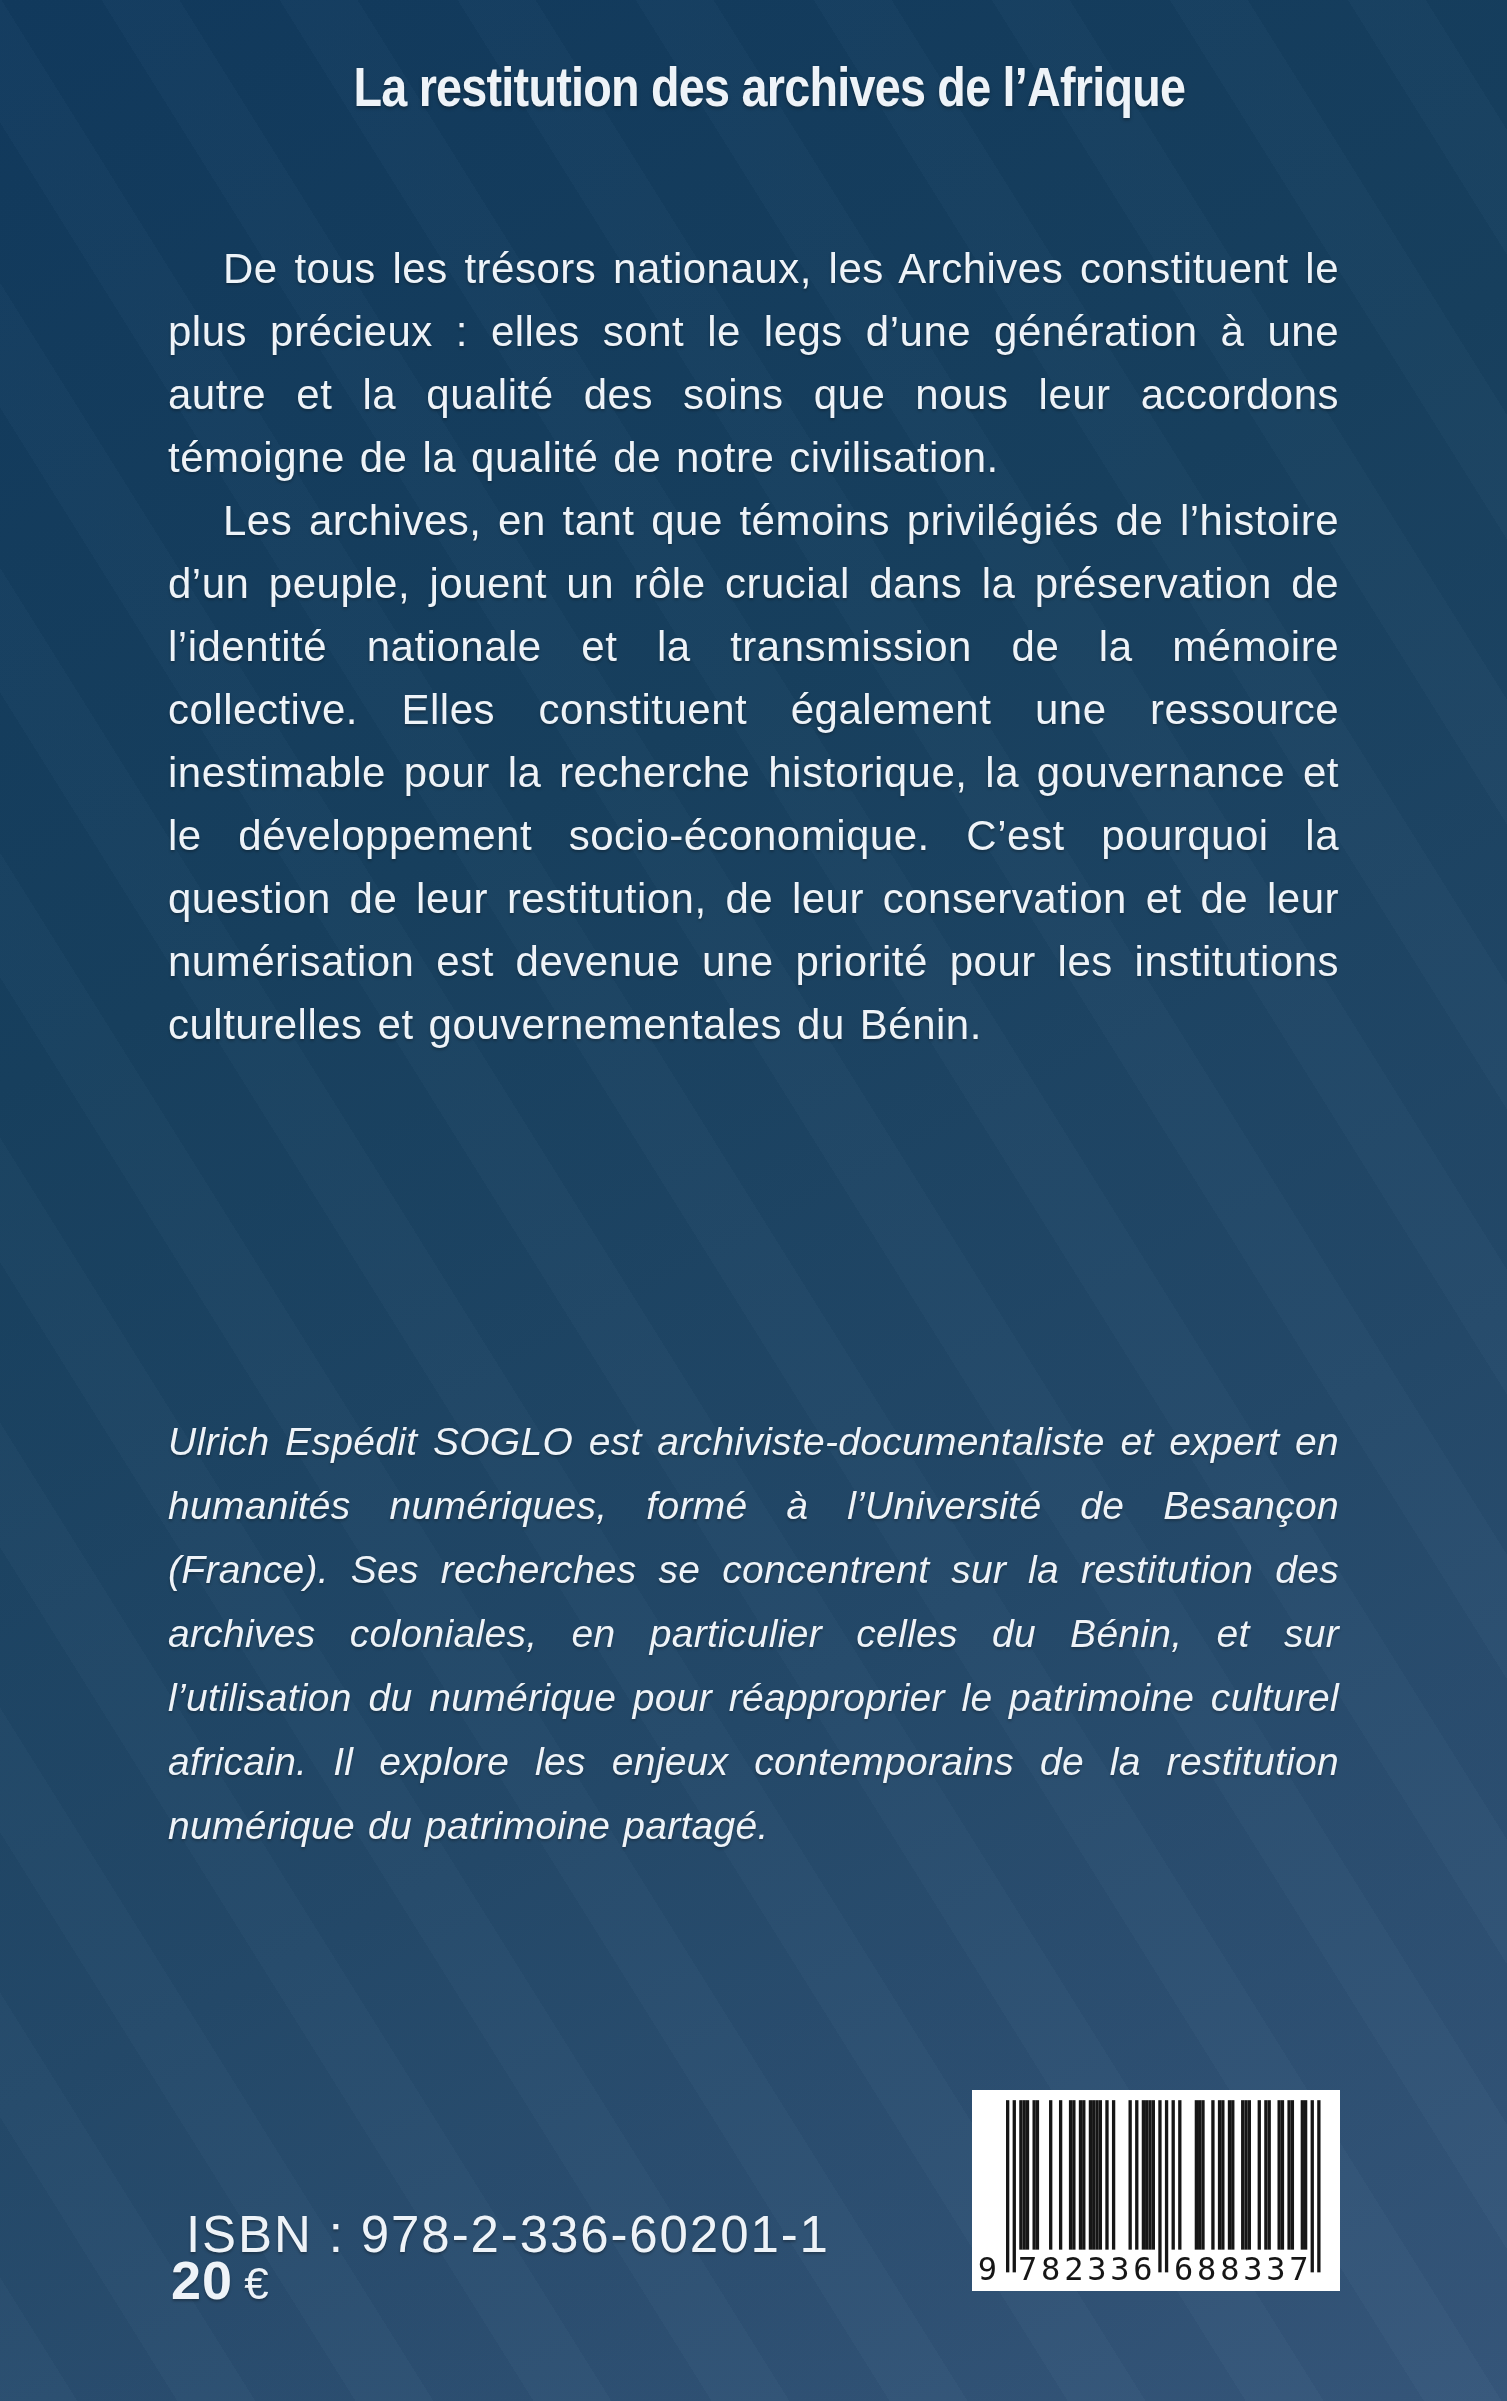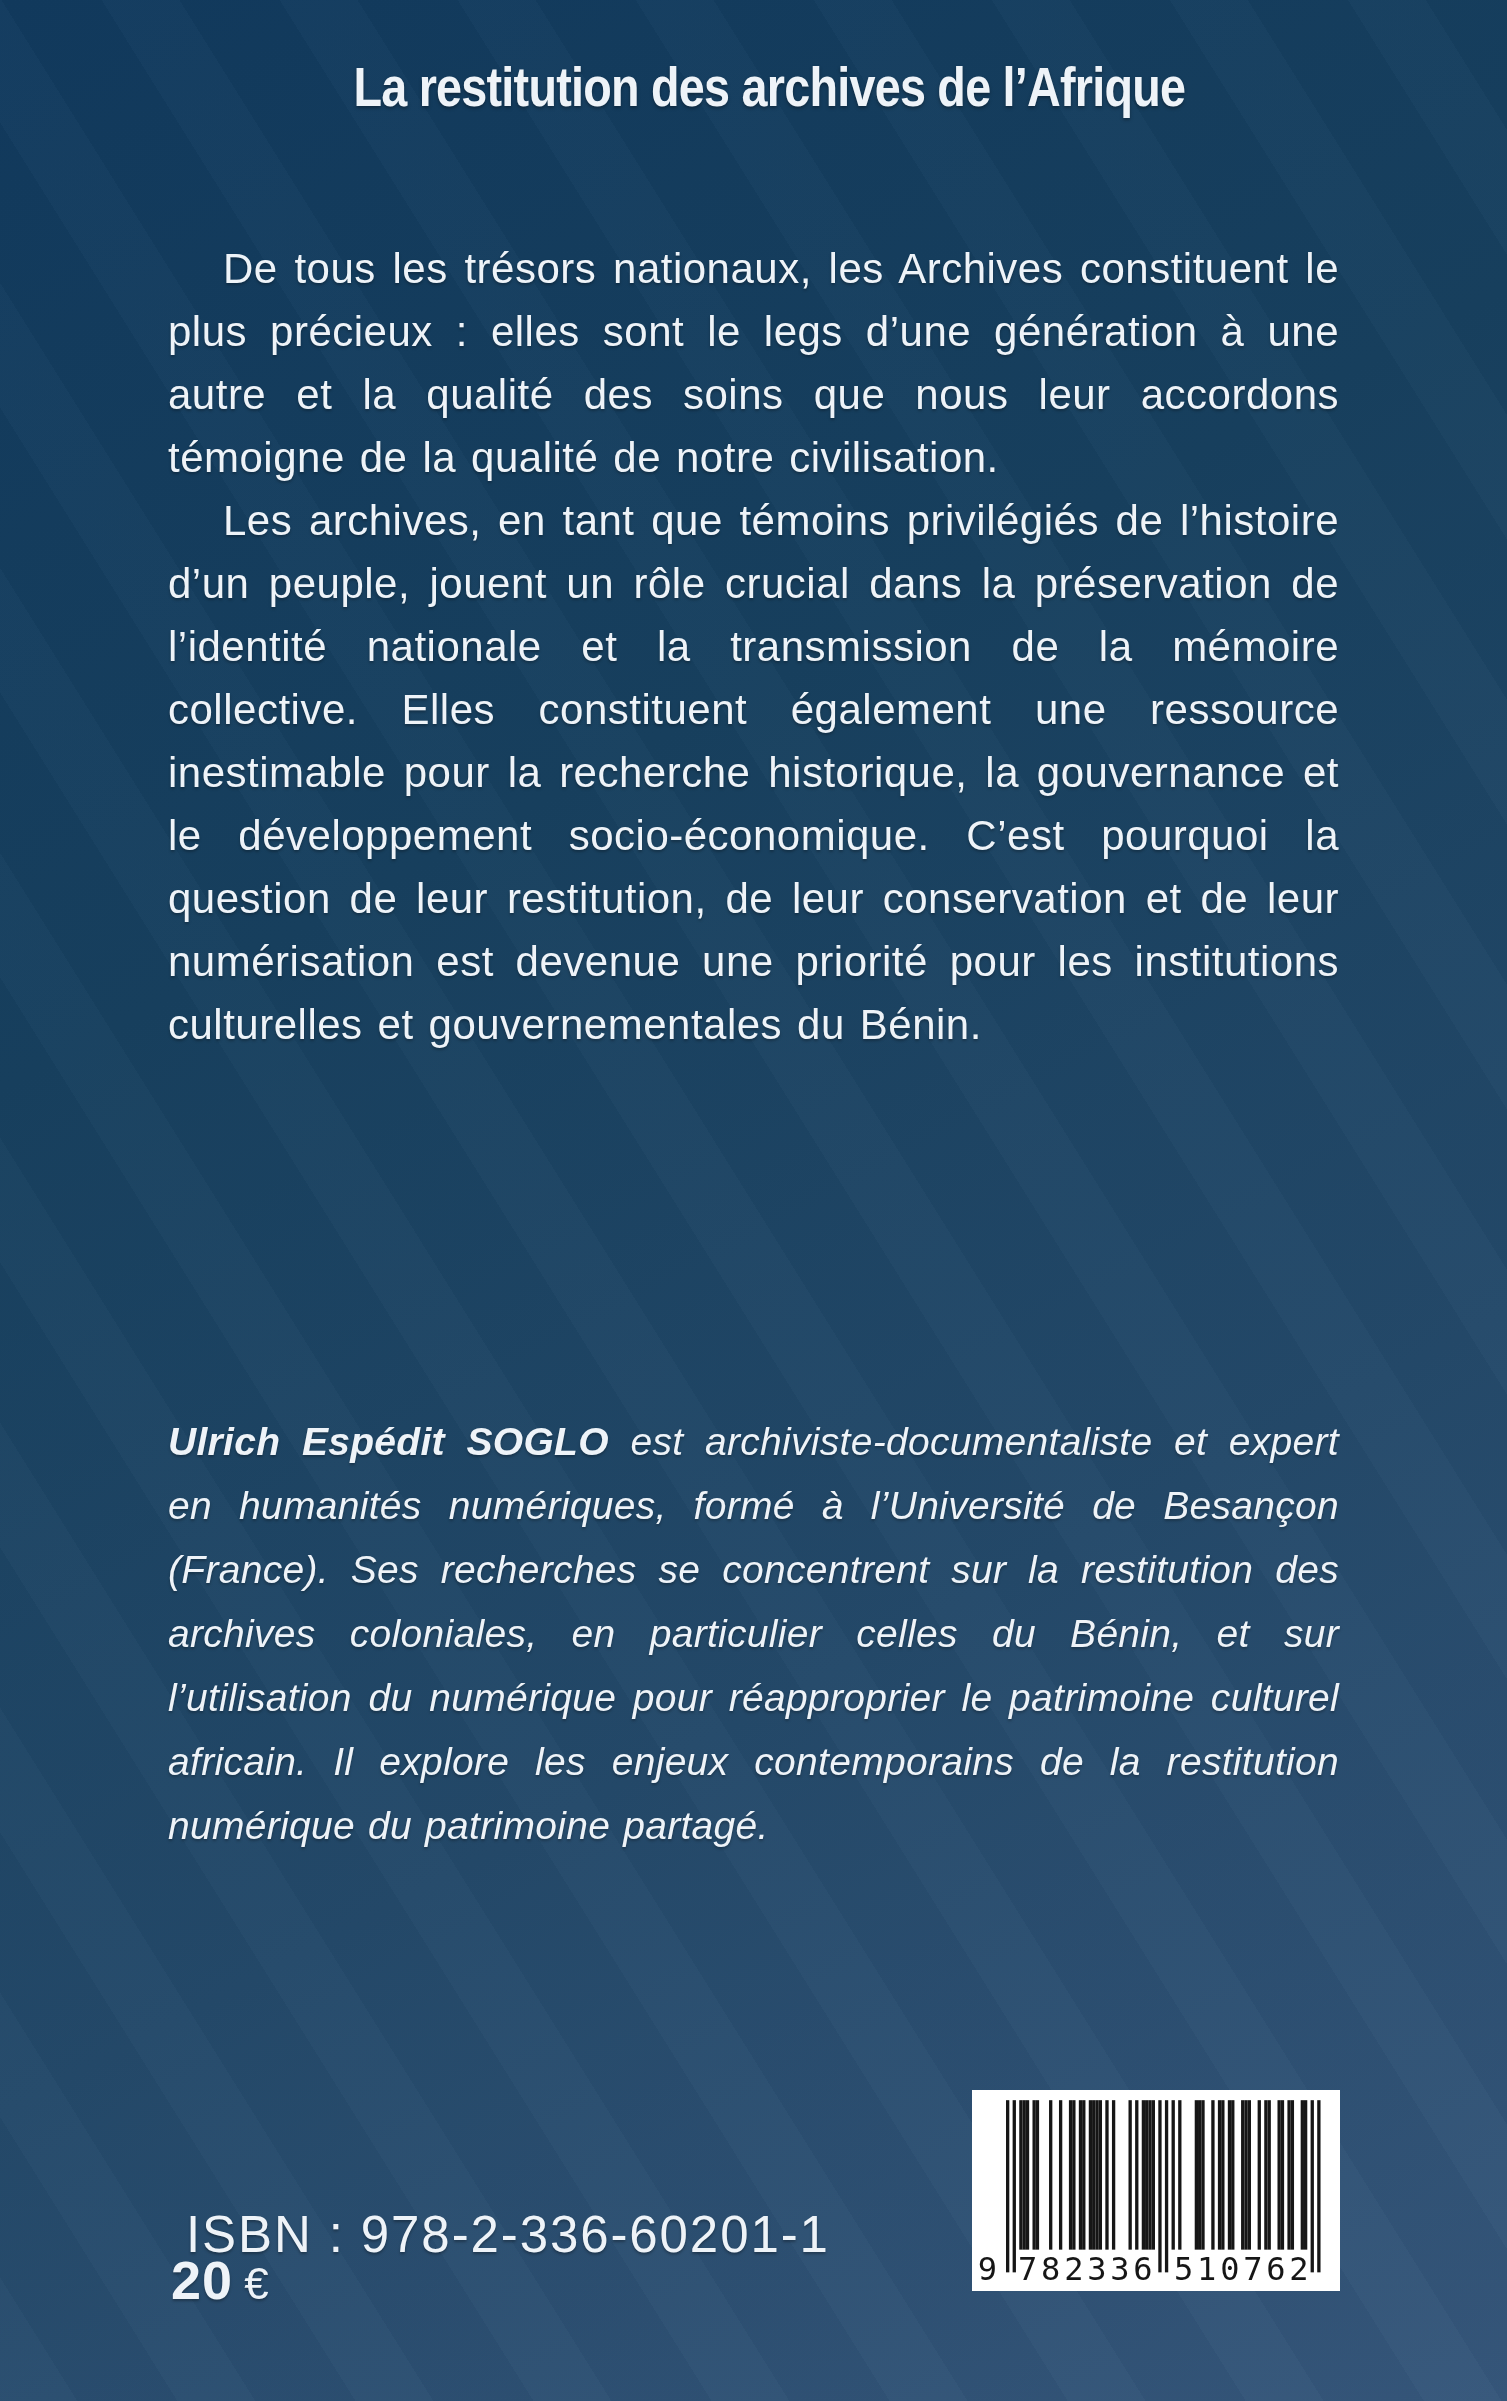--- a/index.html
+++ b/index.html
@@ -33,21 +33,21 @@
   }
   .body-text p{margin:0; text-indent:55px;}
   .bio{
     position:absolute; top:1410px; left:168px; width:1171px;
     font-size:39px; line-height:64px;
     font-style:italic;
     text-align:justify;
     word-spacing:1.9px; letter-spacing:0.3px;
     text-shadow:0 1.9px 2.8px rgba(0,0,0,0.28);
   }
-  .bio .author{font-weight:bold;}
+  .bio .author{font-weight:normal;}
   .support{
     position:absolute; top:2065px; left:173px;
     font-size:29px; letter-spacing:0.2px;
     text-shadow:0 0.9px 1.9px rgba(0,0,0,0.3);
   }
   .support .foundation{font-weight:bold;}
   .isbn{
     position:absolute; top:2205px; left:186px;
     font-size:51px; letter-spacing:1.9px;
     font-weight:normal;
@@ -148,17 +148,17 @@
           <rect x="290.5" y="0" width="3.5" height="158" fill="#161616"></rect>
           <rect x="297.5" y="0" width="3.5" height="158" fill="#161616"></rect>
           <rect x="301" y="0" width="3.5" height="158" fill="#161616"></rect>
           <rect x="311.5" y="0" width="3.5" height="158" fill="#161616"></rect>
           <rect x="315" y="0" width="3.5" height="158" fill="#161616"></rect>
           <rect x="322" y="0" width="3.5" height="182" fill="#161616"></rect>
           <rect x="329" y="0" width="3.5" height="182" fill="#161616"></rect>
         </svg></div>
     <span class="barcode-digit bc-first">9</span>
     <span class="barcode-digit bc-left">782336</span>
-    <span class="barcode-digit bc-right">510762</span>
+    <span class="barcode-digit bc-right">688337</span>
   </div>
 
 </div>
 
 
 </body></html>

